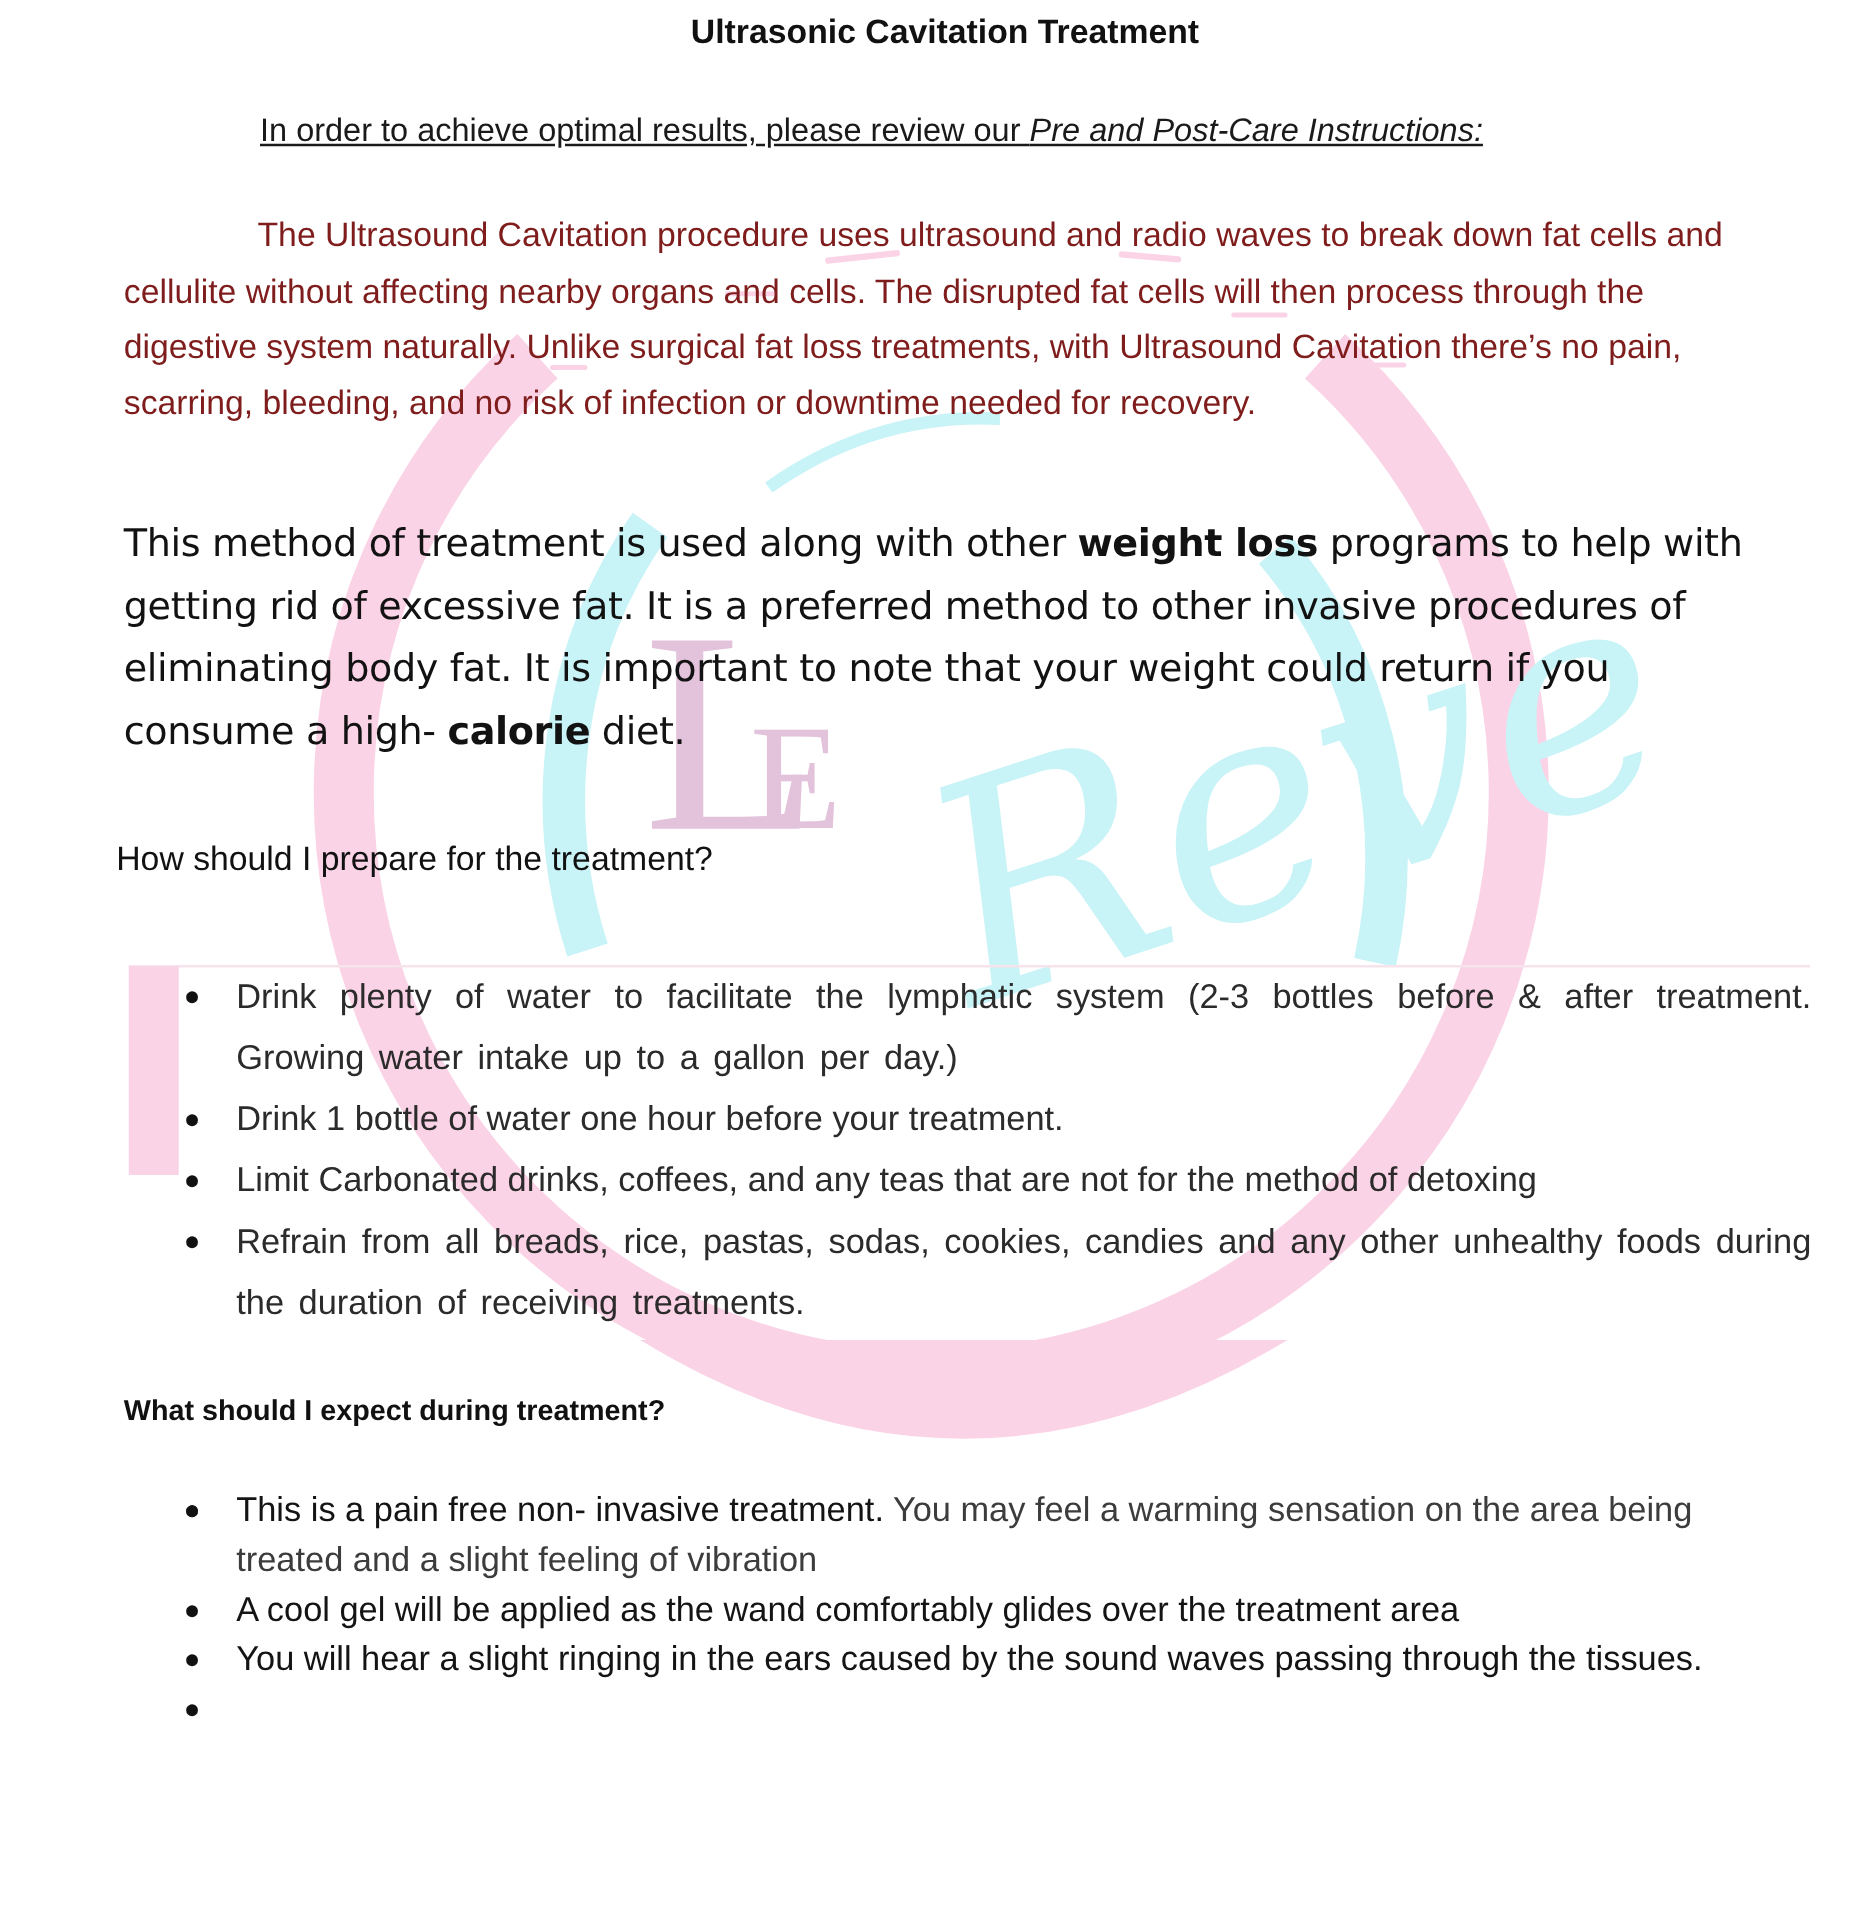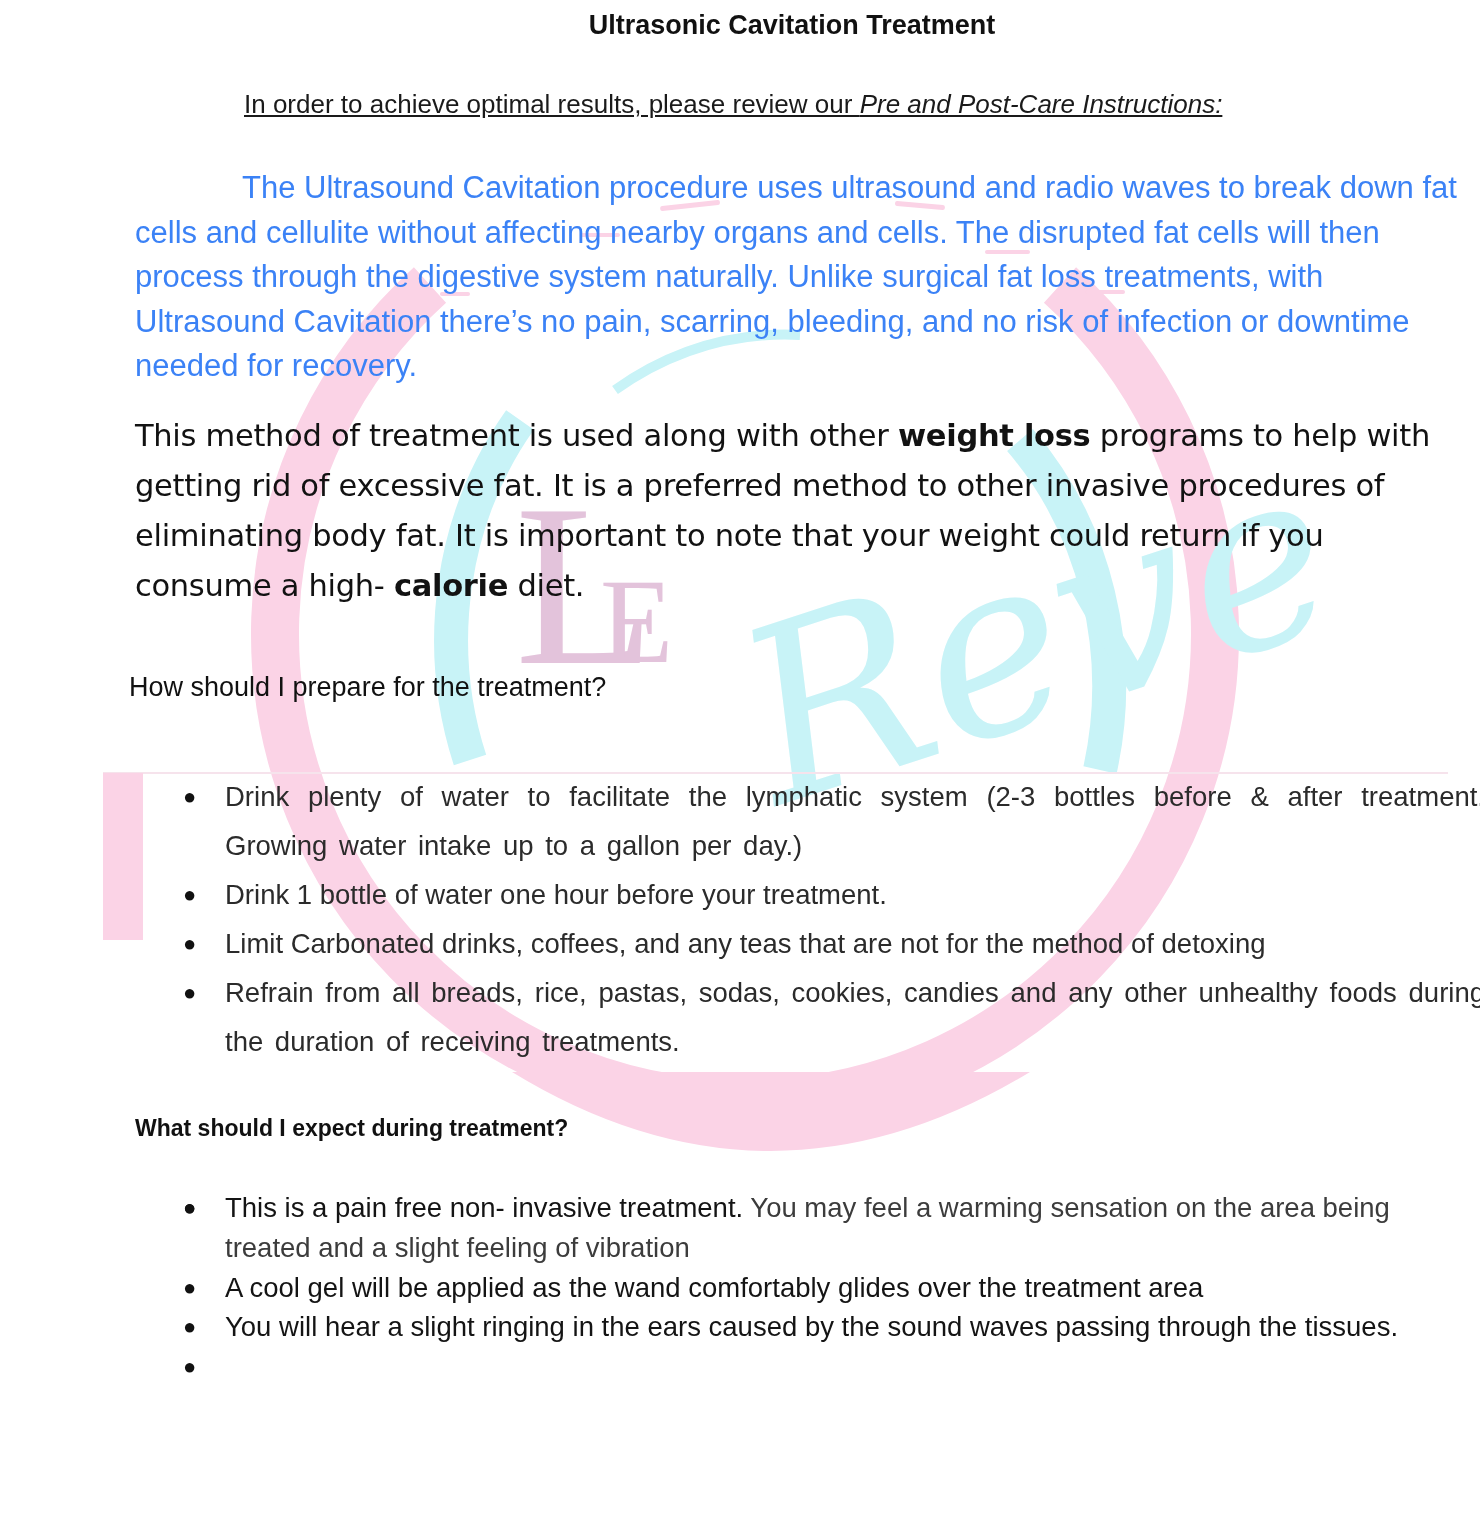--- a/index.html
+++ b/index.html
@@ -5,28 +5,28 @@
   html, body { margin: 0; padding: 0; background: #ffffff; }
   body { width: 1480px; height: 1535px; position: relative; overflow: hidden;
          font-family: "Liberation Sans", sans-serif; color: #111111; }
 
   
   .watermark { position: absolute; left: 0; top: 0; width: 1480px; height: 1535px; z-index: 0; pointer-events: none; }
   .wm-side-bar { position: absolute; left: 103px; top: 773px; width: 40px; height: 167px; background: #fbd3e6; }
   .wm-rule { position: absolute; left: 103px; top: 772px; width: 1345px; height: 2px; background: #f6e3ec; }
 
   
-  .page { position: absolute; left: 0; top: 0; width: 1321px; height: 1535px; z-index: 1; margin-left: 36px; }
+  .page { position: absolute; left: 0; top: 0; width: 1321px; height: 1535px; z-index: 1; }
   .abs { position: absolute; margin: 0; }
 
   .doc-title { left: 0; width: 1512px; top: 8px; text-align: center; font-weight: bold; font-size: 27px; line-height: 34px; color: #111; }
   .intro { left: 208px; top: 88px; font-size: 26px; line-height: 32px; color: #1a1a1a; white-space: nowrap; text-decoration: underline; }
   .intro em { font-style: italic; }
 
-  .para1 { left: 99px; top: 166px; width: 1330px; font-size: 31px; line-height: 44.5px; color: #3b82f6; }
+  .para1 { left: 99px; top: 166px; width: 1330px; font-size: 27px; line-height: 44.5px; color: #7f1d1d; }
   .para1 .indent { display: inline-block; width: 107px; }
 
   .para2 { left: 99px; top: 411px; width: 1310px; font-family: "DejaVu Sans", sans-serif; font-size: 30.5px; line-height: 50px; color: #121212; letter-spacing: -0.3px; }
   .para2 b { font-weight: bold; }
 
   .h-prepare { left: 93px; top: 670px; font-weight: normal; font-size: 27px; line-height: 34px; color: #111; white-space: nowrap; }
   .h-expect  { left: 99px; top: 1111px; font-weight: bold; font-size: 23px; line-height: 34px; color: #111; white-space: nowrap; }
 
   ul.list { position: absolute; margin: 0; padding: 0; list-style: none; }
   ul.list li { position: relative; padding-left: 90px; }

